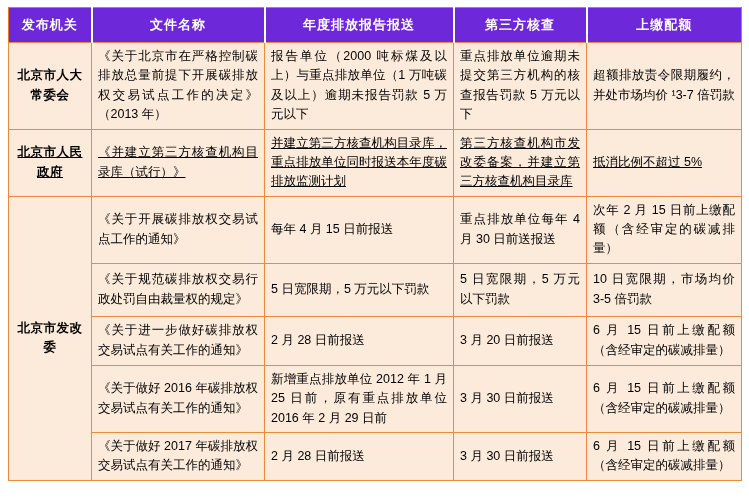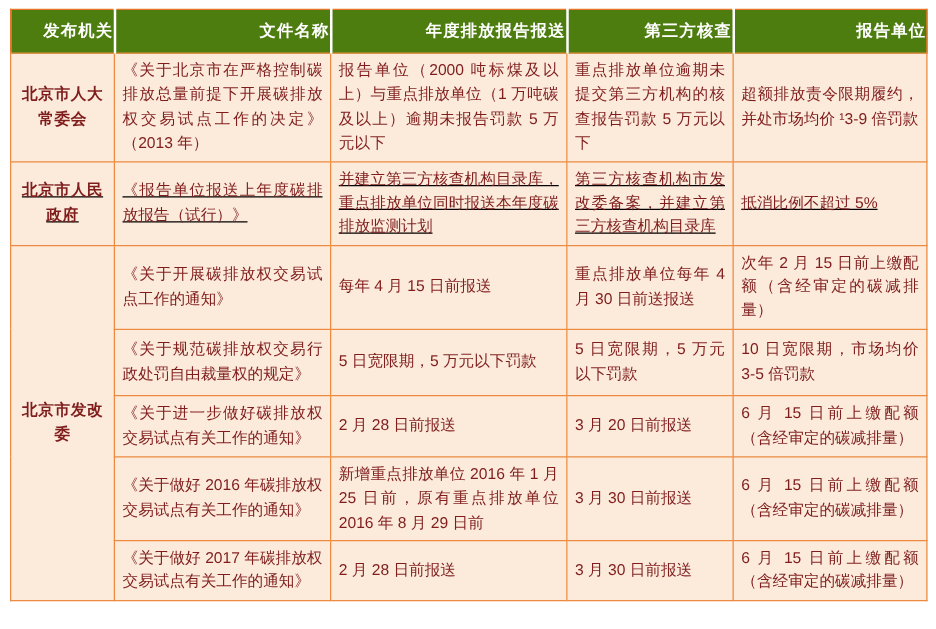--- a/index.html
+++ b/index.html
@@ -22,34 +22,34 @@
     width: 733px;
     table-layout: fixed;
     border: 1px solid #e8772b;
   }
   table.reg-table col.c1 { width: 83px; }
   table.reg-table col.c2 { width: 173px; }
   table.reg-table col.c3 { width: 189px; }
   table.reg-table col.c4 { width: 133px; }
   table.reg-table col.c5 { width: 155px; }
   th {
-    background: #4d7c0f;
+    background: #6d28d9;
     color: #ffffff;
     font-size: 13px;
     font-weight: bold;
     height: 35px;
-    text-align: right;
+    text-align: center;
     vertical-align: middle;
     border-left: 2px solid #ffffff;
     letter-spacing: 1px;
   }
   th:first-child { border-left: none; }
   td {
     background: #fcebdb;
-    color: #7f1d1d;
+    color: #000000;
     font-size: 12.5px;
     line-height: 1.55;
     border: 1px solid #ed8a3f;
     padding: 4px 6px;
     vertical-align: middle;
     text-align: justify;
   }
   td.agency {
     font-weight: bold;
     text-align: center;
@@ -78,34 +78,34 @@
         <col class="c3">
         <col class="c4">
         <col class="c5">
     </colgroup>
     <thead>
       <tr>
         <th>发布机关</th>
         <th>文件名称</th>
         <th>年度排放报告报送</th>
         <th>第三方核查</th>
-        <th>报告单位</th>
+        <th>上缴配额</th>
       </tr>
     </thead>
     <tbody>
       <tr class="r1">
         <td class="agency">北京市人大常委会</td>
         <td>《关于北京市在严格控制碳排放总量前提下开展碳排放权交易试点工作的决定》（2013 年）</td>
         <td>报告单位（2000 吨标煤及以上）与重点排放单位（1 万吨碳及以上）逾期未报告罚款 5 万元以下</td>
         <td>重点排放单位逾期未提交第三方机构的核查报告罚款 5 万元以下</td>
-        <td>超额排放责令限期履约，并处市场均价 ¹3-9 倍罚款</td>
+        <td>超额排放责令限期履约，并处市场均价 ¹3-7 倍罚款</td>
       </tr>
       <tr class="r2">
         <td class="agency">北京市人民政府</td>
-        <td>《报告单位报送上年度碳排放报告（试行）》</td>
+        <td>《并建立第三方核查机构目录库（试行）》</td>
         <td>并建立第三方核查机构目录库，重点排放单位同时报送本年度碳排放监测计划</td>
         <td>第三方核查机构市发改委备案，并建立第三方核查机构目录库</td>
         <td>抵消比例不超过 5%</td>
       </tr>
       <tr class="r3">
         <td class="agency" rowspan="5">北京市发改委</td>
         <td>《关于开展碳排放权交易试点工作的通知》</td>
         <td>每年 4 月 15 日前报送</td>
         <td>重点排放单位每年 4 月 30 日前送报送</td>
         <td>次年 2 月 15 日前上缴配额（含经审定的碳减排量）</td>
@@ -117,21 +117,21 @@
         <td>10 日宽限期，市场均价 3-5 倍罚款</td>
       </tr>
       <tr class="r5">
         <td>《关于进一步做好碳排放权交易试点有关工作的通知》</td>
         <td>2 月 28 日前报送</td>
         <td>3 月 20 日前报送</td>
         <td>6 月 15 日前上缴配额（含经审定的碳减排量）</td>
       </tr>
       <tr class="r6">
         <td>《关于做好 2016 年碳排放权交易试点有关工作的通知》</td>
-        <td>新增重点排放单位 2016 年 1 月 25 日前，原有重点排放单位 2016 年 8 月 29 日前</td>
+        <td>新增重点排放单位 2012 年 1 月 25 日前，原有重点排放单位 2016 年 2 月 29 日前</td>
         <td>3 月 30 日前报送</td>
         <td>6 月 15 日前上缴配额（含经审定的碳减排量）</td>
       </tr>
       <tr class="r7">
         <td>《关于做好 2017 年碳排放权交易试点有关工作的通知》</td>
         <td>2 月 28 日前报送</td>
         <td>3 月 30 日前报送</td>
         <td>6 月 15 日前上缴配额（含经审定的碳减排量）</td>
       </tr>
     </tbody>

